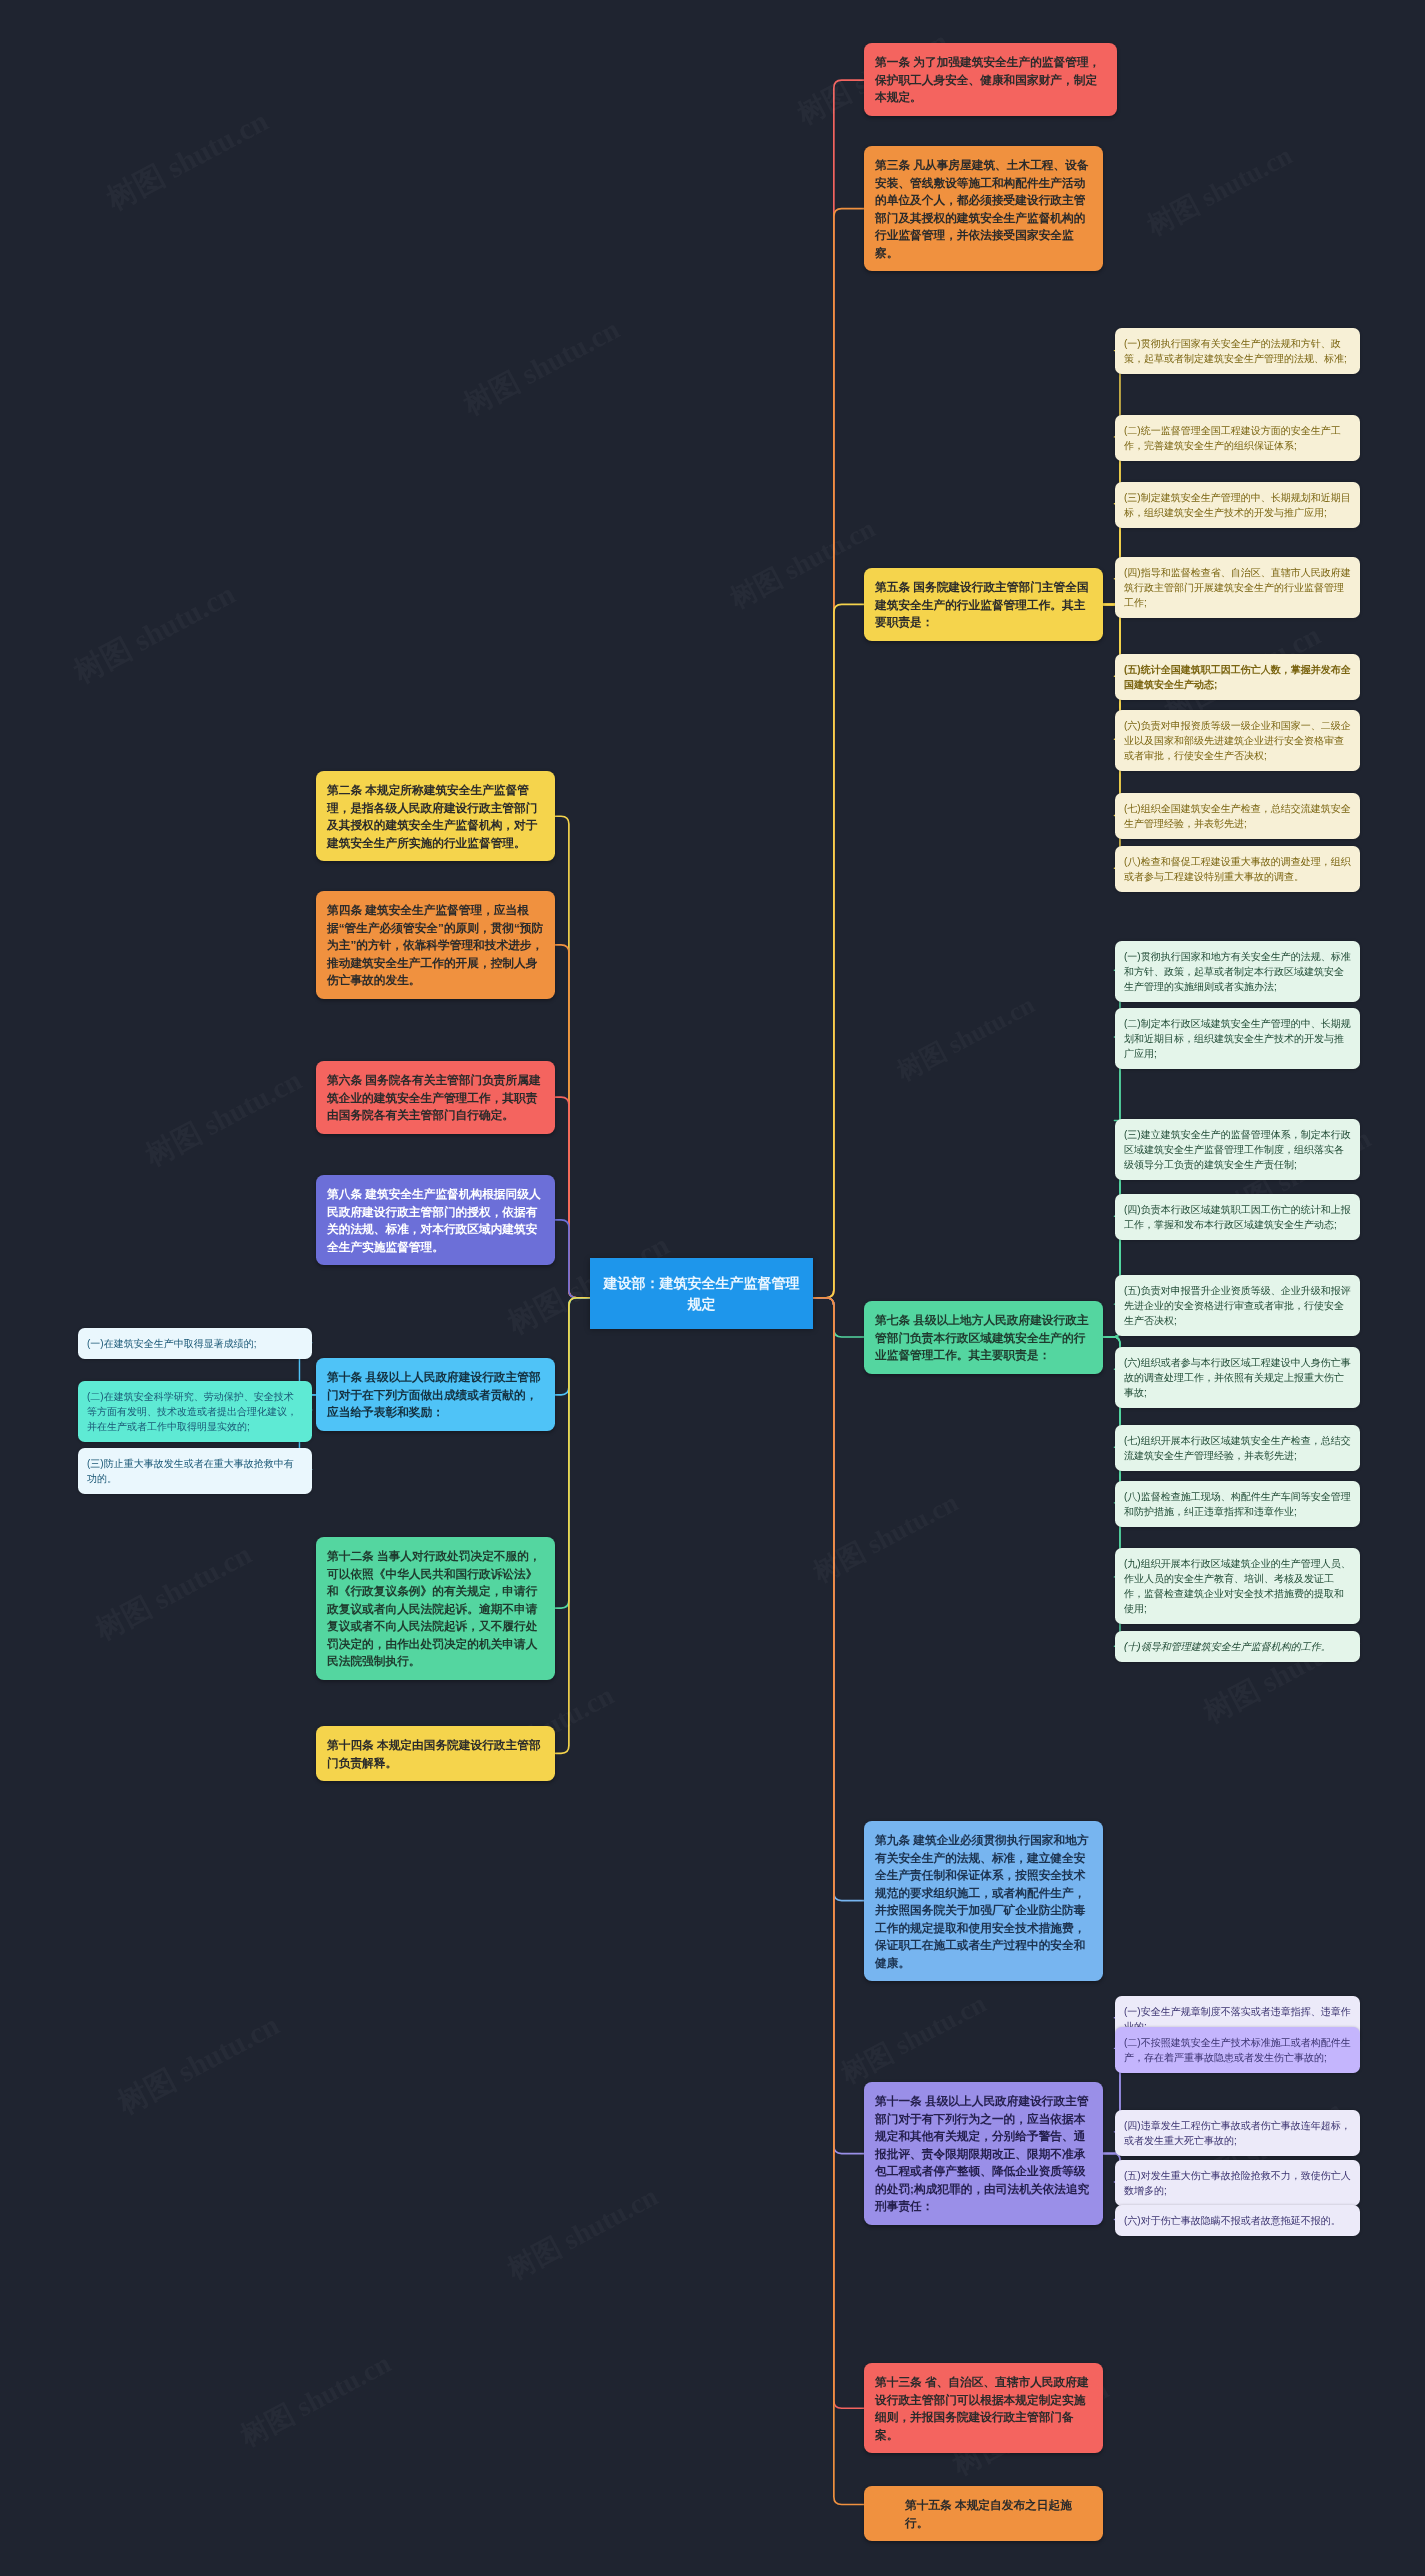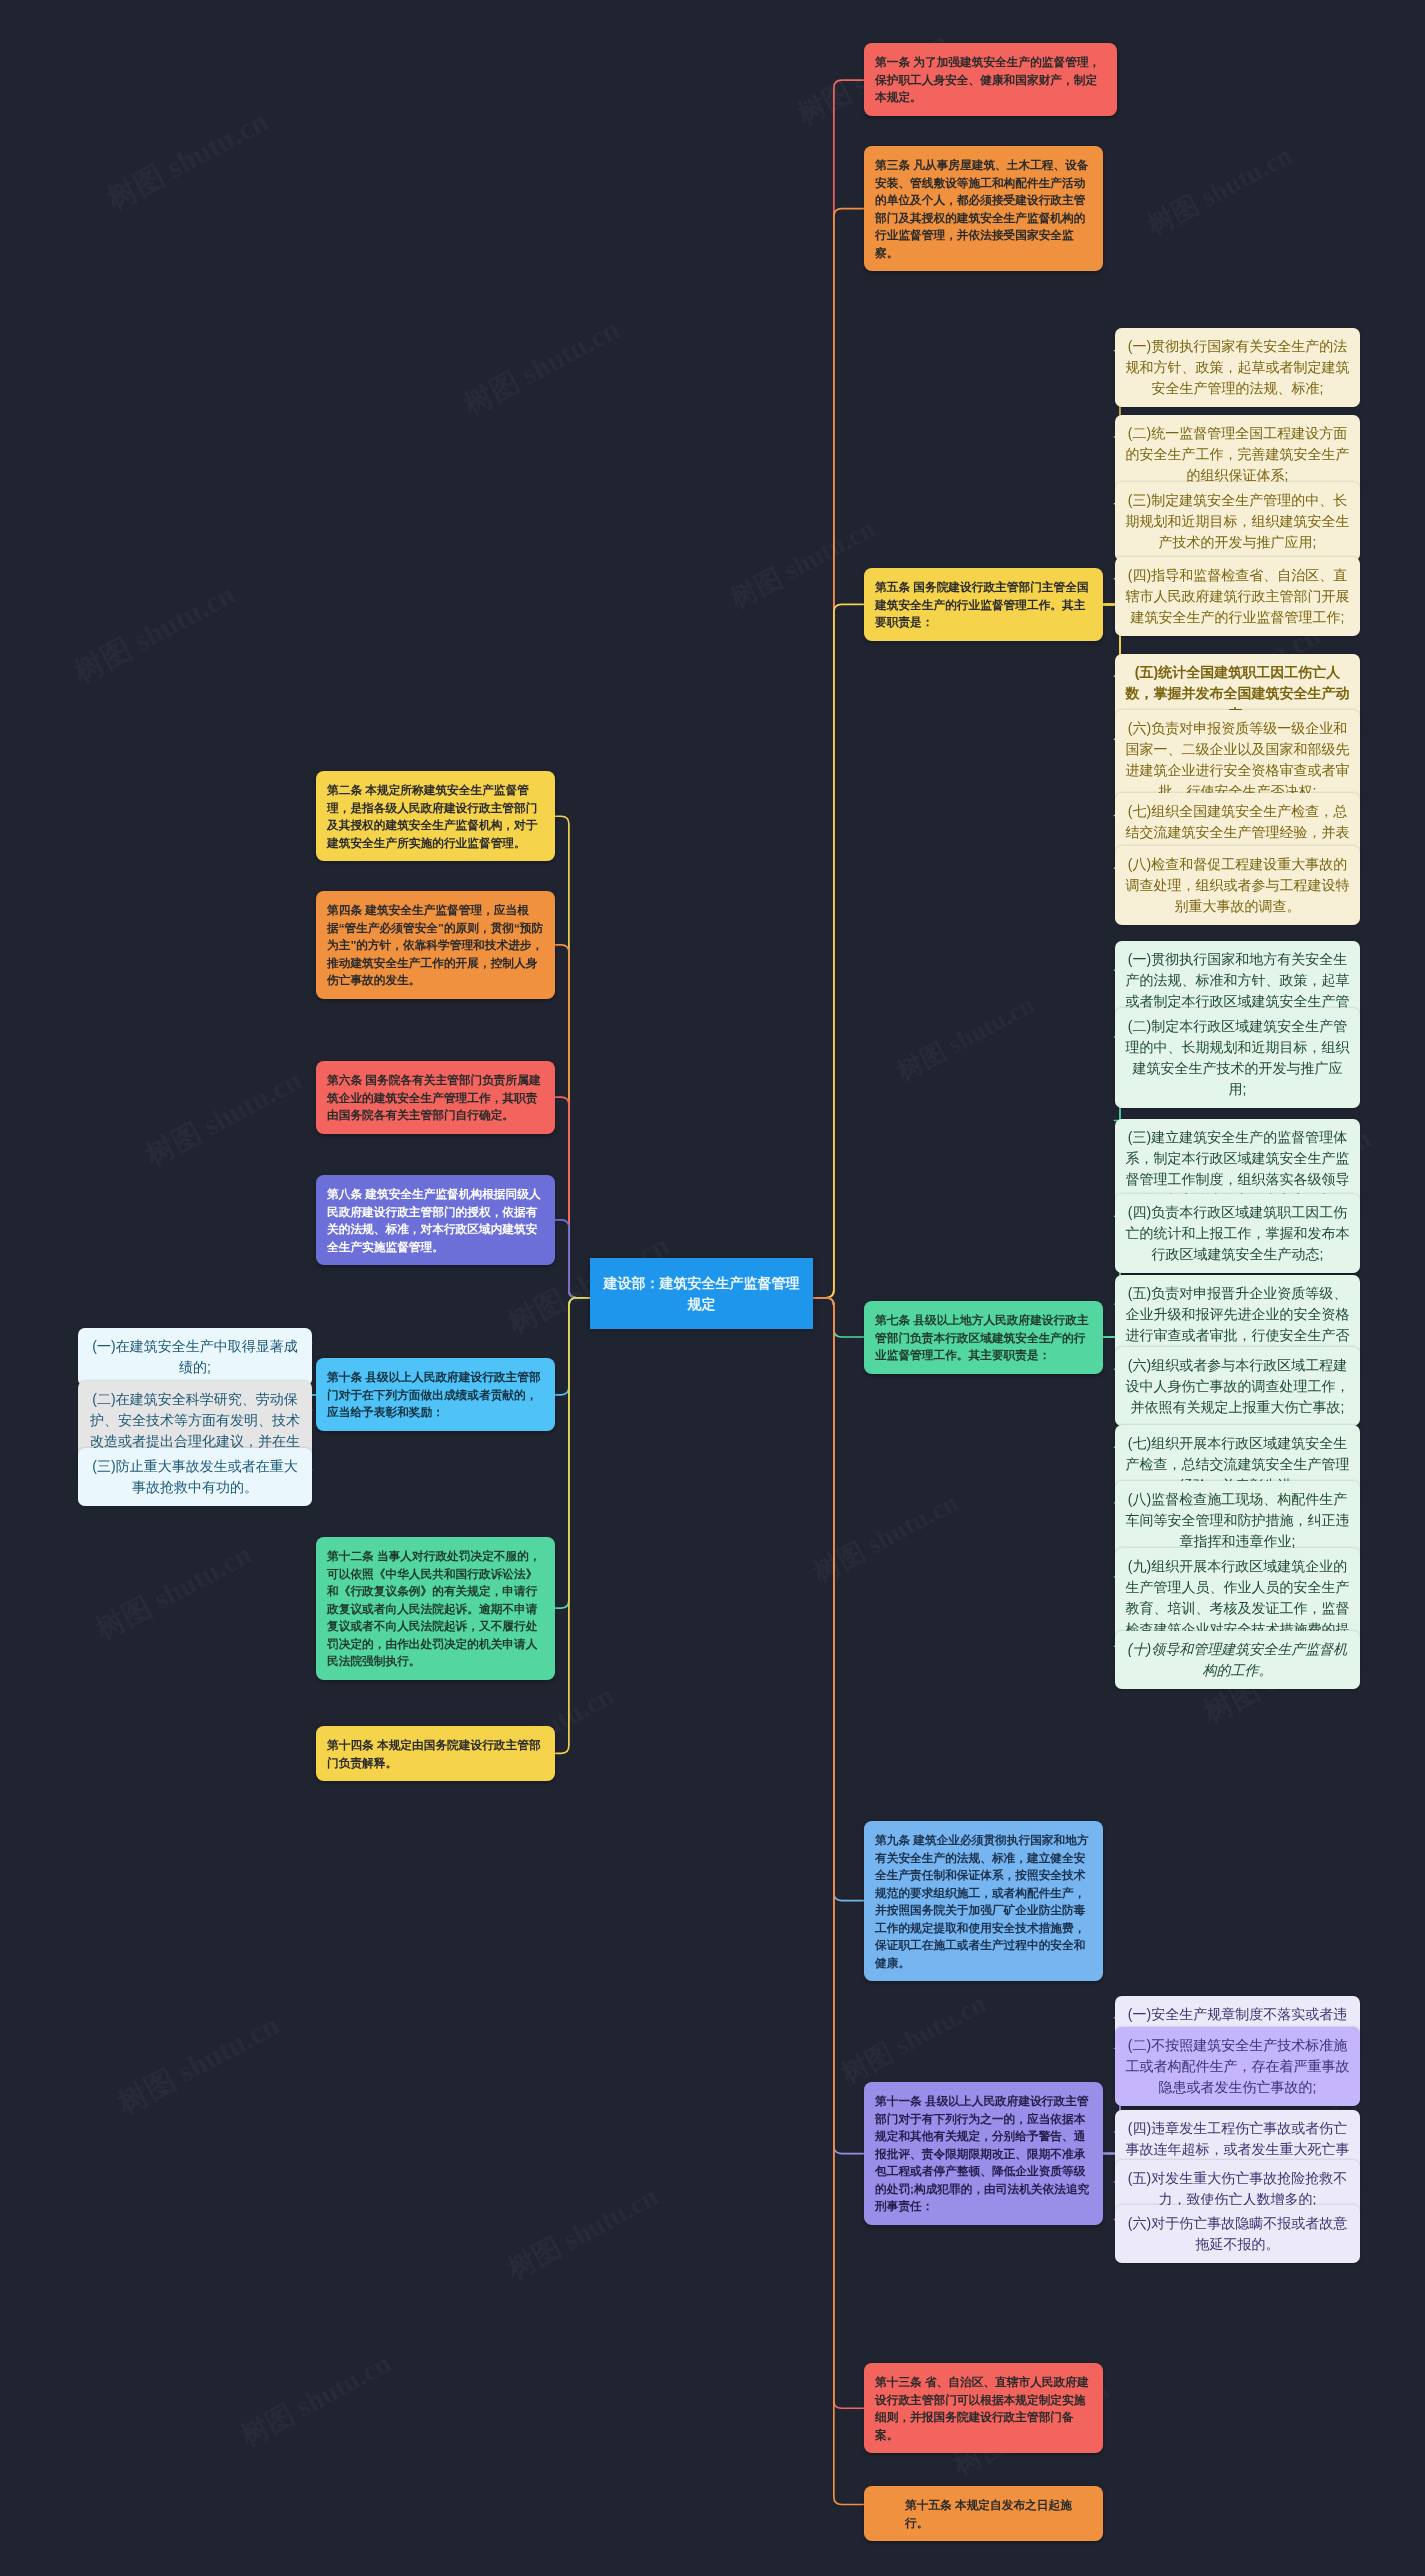--- a/index.html
+++ b/index.html
@@ -16,22 +16,22 @@
       transform:rotate(-28deg);transform-origin:left top;user-select:none;}
   .node{position:absolute;box-sizing:border-box;border-radius:7.8px;
         line-height:1.5;word-break:break-word;}
   .root{
     background:#1e96eb;color:#eaf6ff;font-size:14px;font-weight:bold;
     text-align:center;padding:14.5px 12.2px;border-radius:0;
     box-shadow:0 1.1px 5.6px rgba(0,0,0,.35);
   }
   .lvl1{font-size:11.7px;padding:10px 11px;font-weight:600;
         box-shadow:0 1.1px 3.9px rgba(0,0,0,.30);}
-  .lvl2{font-size:14px;padding:7.8px 9px;font-weight:500;border-radius:6.7px;
-        box-shadow:0 0.6px 2.8px rgba(0,0,0,.22);text-align:center;}
+  .lvl2{font-size:10px;padding:7.8px 9px;font-weight:500;border-radius:6.7px;
+        box-shadow:0 0.6px 2.8px rgba(0,0,0,.22);}
 </style>
 </head>
 <body>
 
 <div id="canvas">
   <svg class="links" id="links" viewBox="0 0 2560 4627" width="1425" height="2576">
       <path d="M 1460 2331 H 1484 Q 1498 2331 1498 2317 V 157.5 Q 1498 143.5 1512 143.5 H 1552" fill="none" stroke="#f4645f" stroke-width="3" stroke-linecap="round" stroke-linejoin="round"></path>
       <path d="M 1460 2331 H 1484 Q 1498 2331 1498 2317 V 388.5 Q 1498 374.5 1512 374.5 H 1552" fill="none" stroke="#f0913f" stroke-width="3" stroke-linecap="round" stroke-linejoin="round"></path>
       <path d="M 1460 2331 H 1484 Q 1498 2331 1498 2317 V 1099.5 Q 1498 1085.5 1512 1085.5 H 1552" fill="none" stroke="#f5d44c" stroke-width="3" stroke-linecap="round" stroke-linejoin="round"></path>
       <path d="M 1460 2331 H 1484 Q 1498 2331 1498 2345 V 2387.5 Q 1498 2401.5 1512 2401.5 H 1552" fill="none" stroke="#54d6a0" stroke-width="3" stroke-linecap="round" stroke-linejoin="round"></path>
@@ -129,19 +129,19 @@
       <div class="node lvl2" style="left: 1115px; top: 2160px; width: 245px; background: rgb(236, 234, 249); color: rgb(59, 51, 112);">(五)对发生重大伤亡事故抢险抢救不力，致使伤亡人数增多的;</div>
       <div class="node lvl2" style="left: 1115px; top: 2205px; width: 245px; background: rgb(236, 234, 249); color: rgb(59, 51, 112);">(六)对于伤亡事故隐瞒不报或者故意拖延不报的。</div>
       <div class="node lvl1" style="left: 864px; top: 2363px; width: 239px; background: rgb(244, 100, 95); color: rgb(43, 43, 43);">第十三条 省、自治区、直辖市人民政府建设行政主管部门可以根据本规定制定实施细则，并报国务院建设行政主管部门备案。</div>
       <div class="node lvl1" style="left: 864px; top: 2486px; width: 239px; background: rgb(240, 145, 63); color: rgb(43, 43, 43); padding-left: 41px;">第十五条 本规定自发布之日起施行。</div>
       <div class="node lvl1" style="left: 316px; top: 771px; width: 239px; background: rgb(245, 212, 76); color: rgb(43, 43, 43);">第二条 本规定所称建筑安全生产监督管理，是指各级人民政府建设行政主管部门及其授权的建筑安全生产监督机构，对于建筑安全生产所实施的行业监督管理。</div>
       <div class="node lvl1" style="left: 316px; top: 891px; width: 239px; background: rgb(240, 145, 63); color: rgb(43, 43, 43);">第四条 建筑安全生产监督管理，应当根据“管生产必须管安全”的原则，贯彻“预防为主”的方针，依靠科学管理和技术进步，推动建筑安全生产工作的开展，控制人身伤亡事故的发生。</div>
       <div class="node lvl1" style="left: 316px; top: 1061px; width: 239px; background: rgb(244, 100, 95); color: rgb(43, 43, 43);">第六条 国务院各有关主管部门负责所属建筑企业的建筑安全生产管理工作，其职责由国务院各有关主管部门自行确定。</div>
       <div class="node lvl1" style="left: 316px; top: 1175px; width: 239px; background: rgb(108, 111, 216); color: rgb(255, 255, 255);">第八条 建筑安全生产监督机构根据同级人民政府建设行政主管部门的授权，依据有关的法规、标准，对本行政区域内建筑安全生产实施监督管理。</div>
       <div class="node lvl1" style="left: 316px; top: 1358px; width: 239px; background: rgb(79, 195, 247); color: rgb(20, 49, 64);">第十条 县级以上人民政府建设行政主管部门对于在下列方面做出成绩或者贡献的，应当给予表彰和奖励：</div>
       <div class="node lvl2" style="left: 78px; top: 1328px; width: 234px; background: rgb(234, 247, 253); color: rgb(27, 88, 118);">(一)在建筑安全生产中取得显著成绩的;</div>
-      <div class="node lvl2" style="left: 78px; top: 1381px; width: 234px; background: #e5e5e5; color: rgb(27, 88, 118);">(二)在建筑安全科学研究、劳动保护、安全技术等方面有发明、技术改造或者提出合理化建议，并在生产或者工作中取得明显实效的;</div>
+      <div class="node lvl2" style="left: 78px; top: 1381px; width: 234px; background: #5eead4; color: rgb(27, 88, 118);">(二)在建筑安全科学研究、劳动保护、安全技术等方面有发明、技术改造或者提出合理化建议，并在生产或者工作中取得明显实效的;</div>
       <div class="node lvl2" style="left: 78px; top: 1448px; width: 234px; background: rgb(234, 247, 253); color: rgb(27, 88, 118);">(三)防止重大事故发生或者在重大事故抢救中有功的。</div>
       <div class="node lvl1" style="left: 316px; top: 1537px; width: 239px; background: rgb(84, 214, 160); color: rgb(31, 59, 46);">第十二条 当事人对行政处罚决定不服的，可以依照《中华人民共和国行政诉讼法》和《行政复议条例》的有关规定，申请行政复议或者向人民法院起诉。逾期不申请复议或者不向人民法院起诉，又不履行处罚决定的，由作出处罚决定的机关申请人民法院强制执行。</div>
       <div class="node lvl1" style="left: 316px; top: 1726px; width: 239px; background: rgb(245, 212, 76); color: rgb(43, 43, 43);">第十四条 本规定由国务院建设行政主管部门负责解释。</div>
     </div>
 </div>
 
 
 </body></html>

